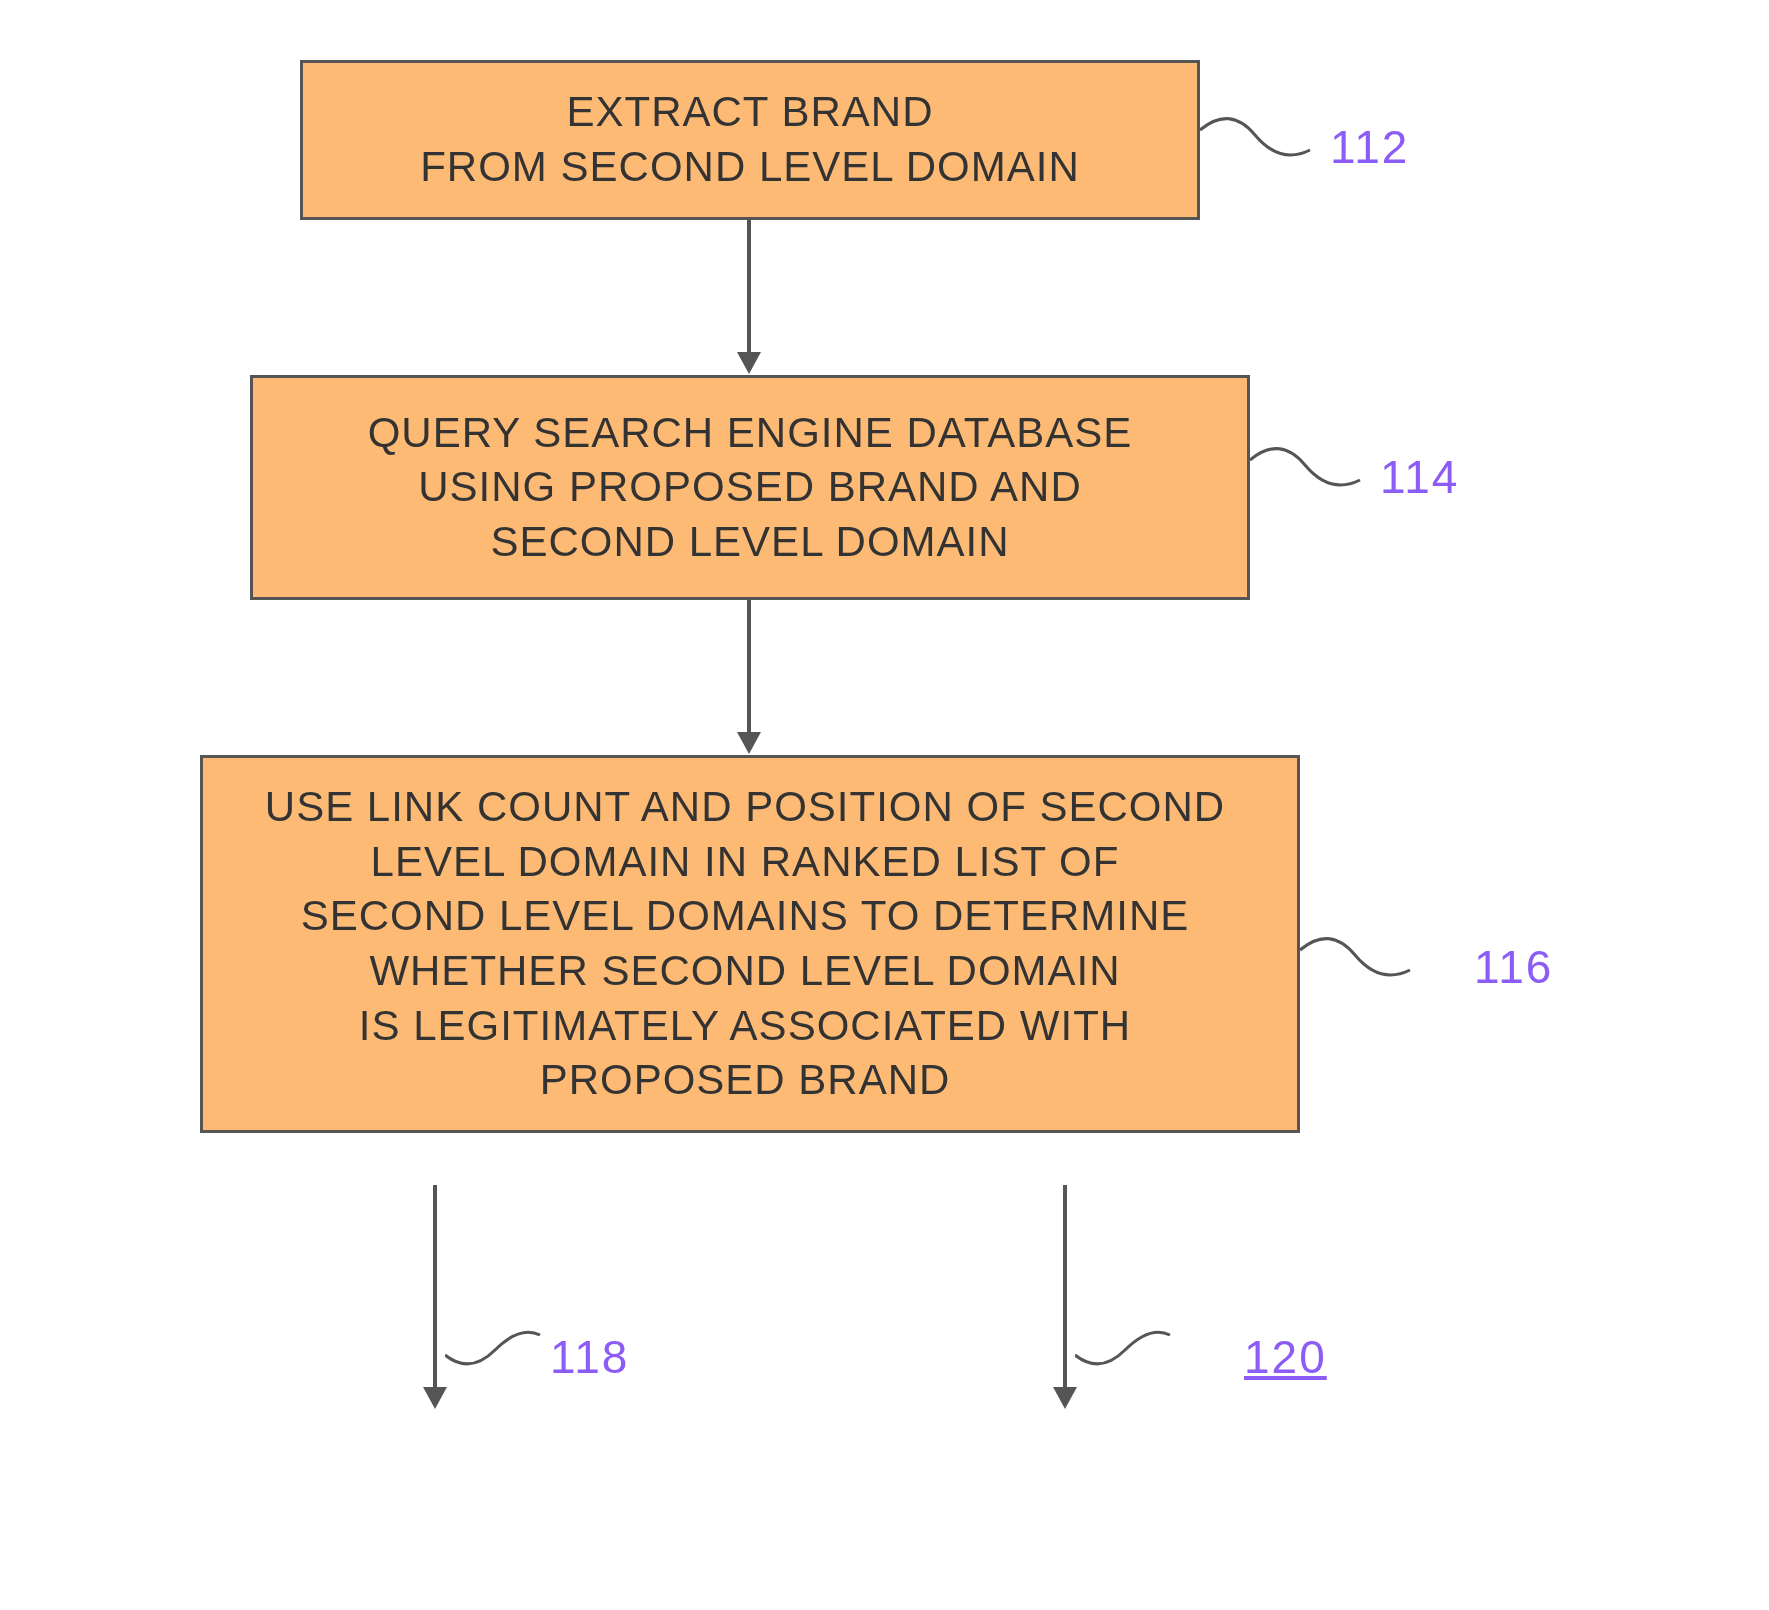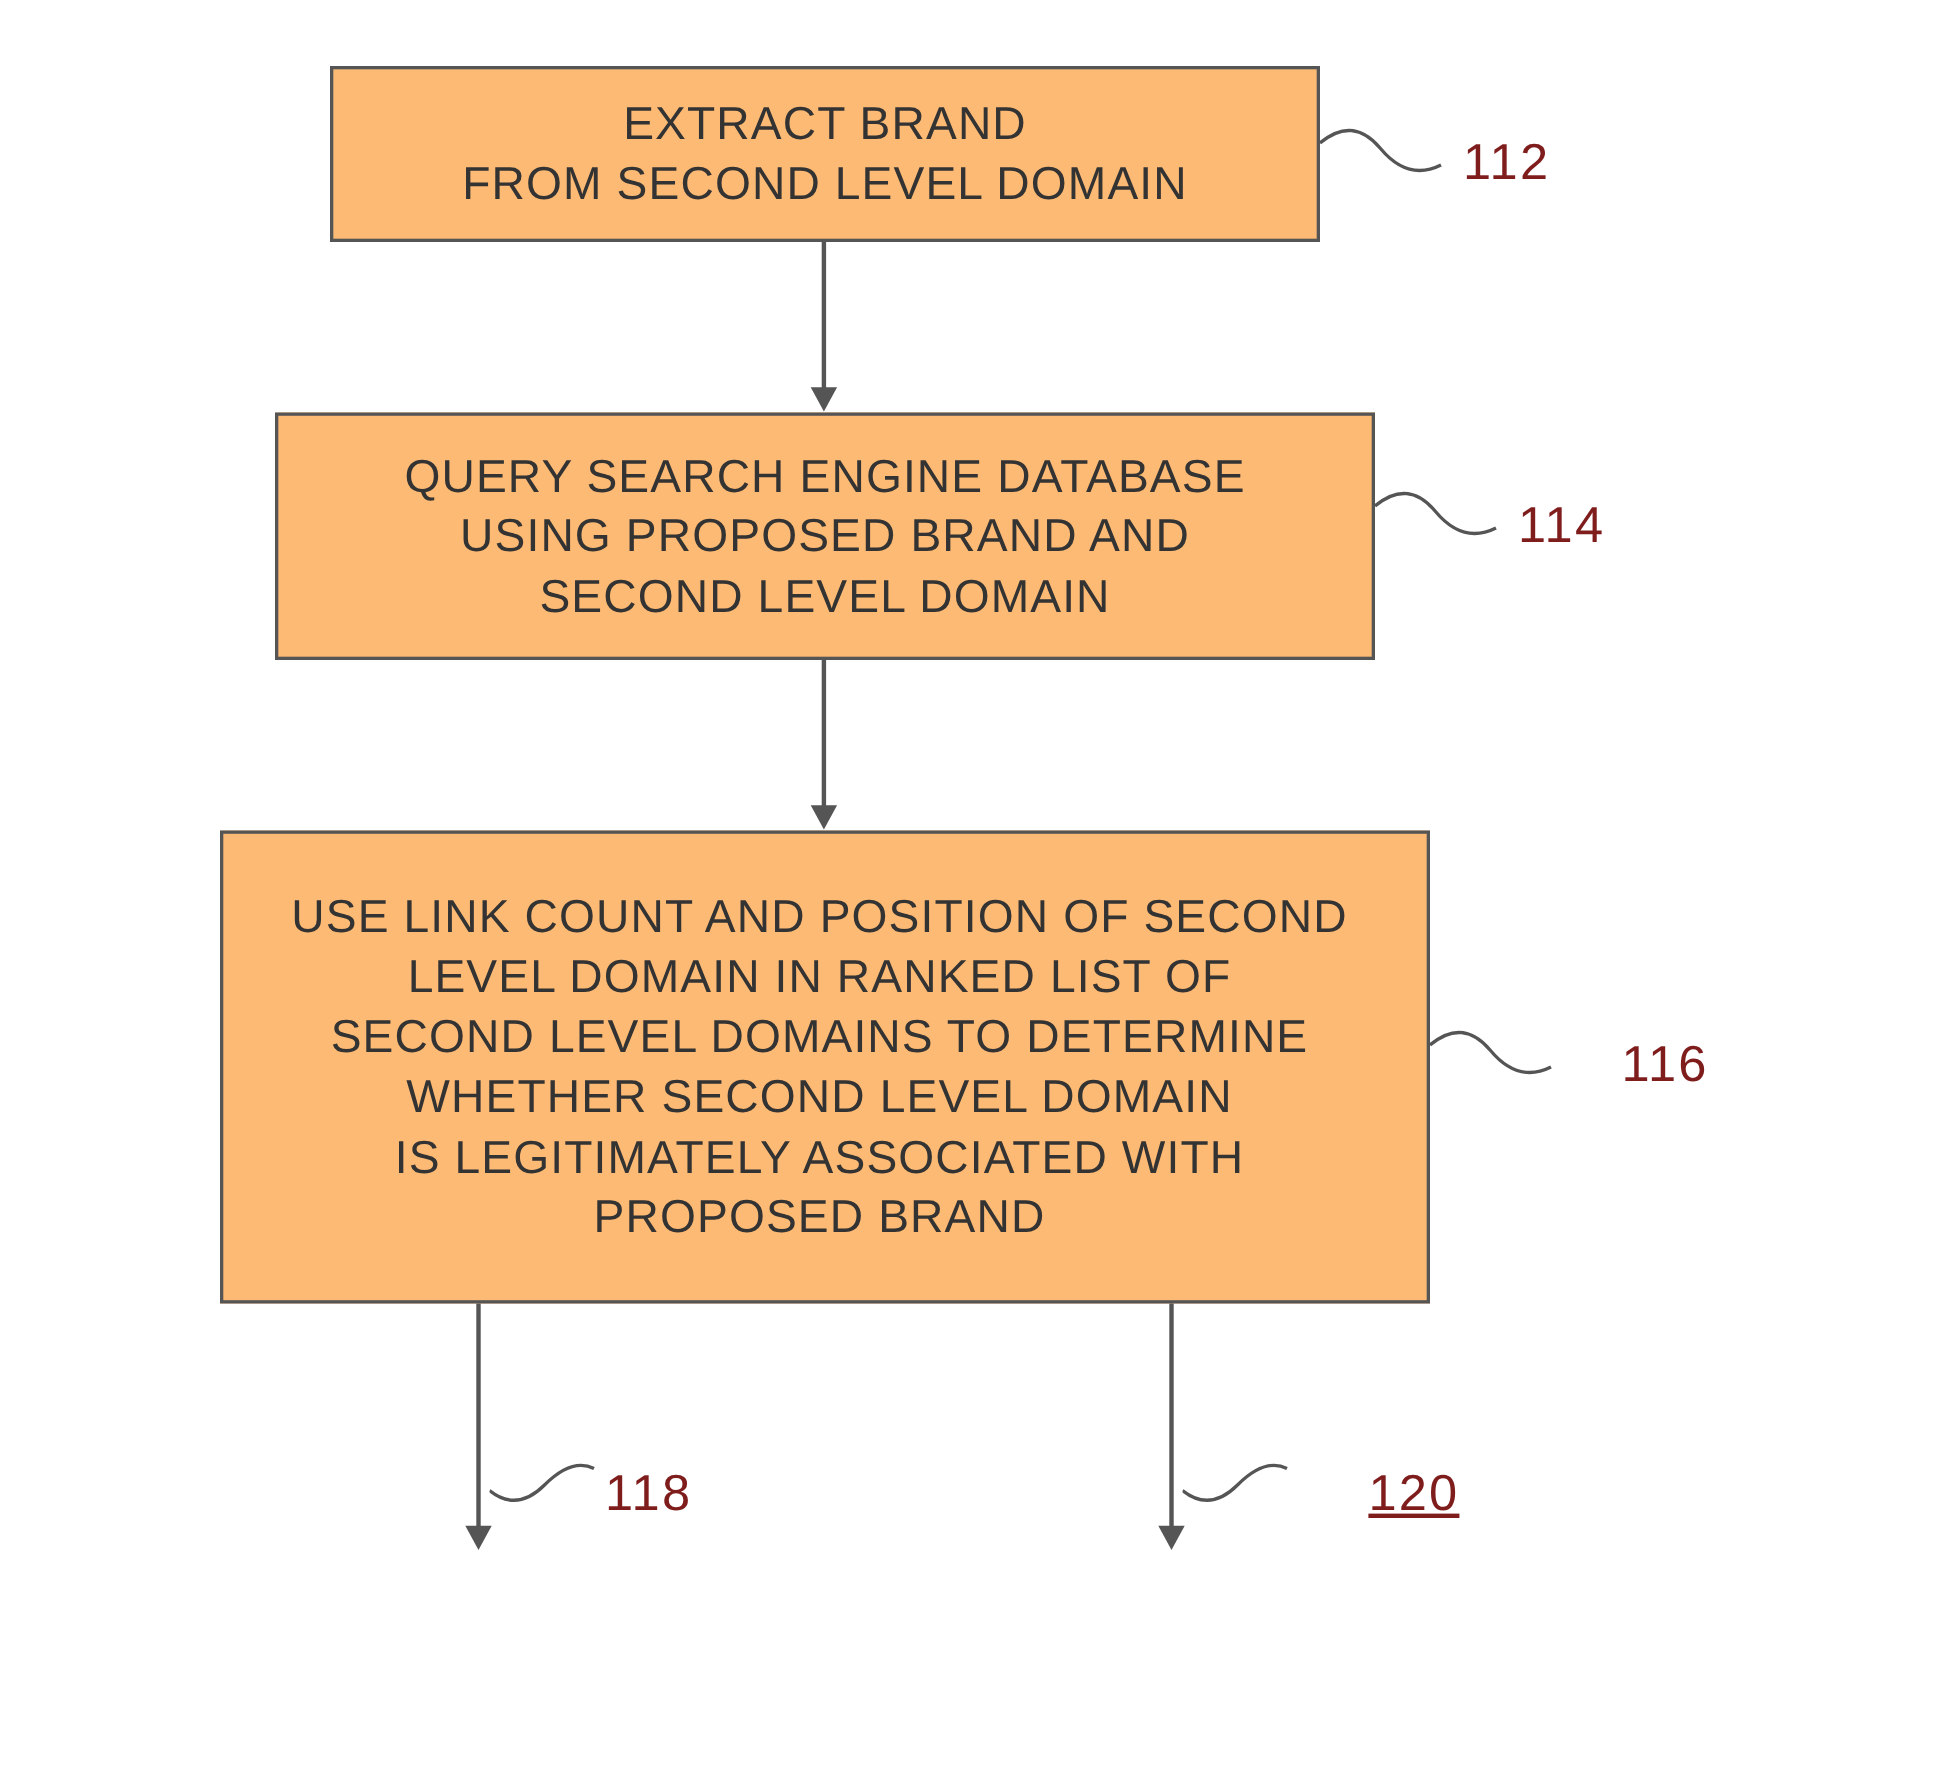--- a/index.html
+++ b/index.html
@@ -24,21 +24,21 @@
       font-size: 42px;
       line-height: 1.3;
       letter-spacing: 1px;
       color: #333;
       padding: 20px 30px;
       box-sizing: border-box;
     }
     .ref-label {
       position: absolute;
       font-size: 46px;
-      color: #7f1d1d;
+      color: #8b5cf6;
       letter-spacing: 2px;
     }
     .output-label {
       position: absolute;
       font-size: 44px;
       color: #333;
       letter-spacing: 1px;
     }
     .arrow-line {
       position: absolute;
@@ -79,21 +79,21 @@
     <span>QUERY SEARCH ENGINE DATABASE<br>USING PROPOSED BRAND AND<br>SECOND LEVEL DOMAIN</span>
   </div>
   <svg class="squiggle" style="left:1210px; top:400px;" width="120" height="70">
     <path d="M 0 20 Q 30 -5 55 25 Q 80 55 110 40"></path>
   </svg>
   <div class="ref-label" style="left:1340px; top:410px;">114</div>
 
   <div class="arrow-line" style="left:707px; top:560px; width:4px; height:135px;"></div>
   <div class="arrow-head" style="left:697px; top:692px;"></div>
 
-  <div class="box" style="left:160px; top:715px; width:1100px; height:430px;padding-left:20px;">
+  <div class="box" style="left:160px; top:715px; width:1100px; height:378px;padding-left:20px;">
     <span>USE LINK COUNT AND POSITION OF SECOND<br>LEVEL DOMAIN IN RANKED LIST OF<br>SECOND LEVEL DOMAINS TO DETERMINE<br>WHETHER SECOND LEVEL DOMAIN<br>IS LEGITIMATELY ASSOCIATED WITH<br>PROPOSED BRAND</span>
   </div>
   <svg class="squiggle" style="left:1260px; top:890px;" width="120" height="70">
     <path d="M 0 20 Q 30 -5 55 25 Q 80 55 110 40"></path>
   </svg>
   <div class="ref-label" style="left:1434px; top:900px;">116</div>
 
   <div class="arrow-line" style="left:393px; top:1145px; width:4px; height:205px;"></div>
   <div class="arrow-head" style="left:383px; top:1347px;"></div>
   <svg class="squiggle" style="left:405px; top:1280px;" width="100" height="60">

